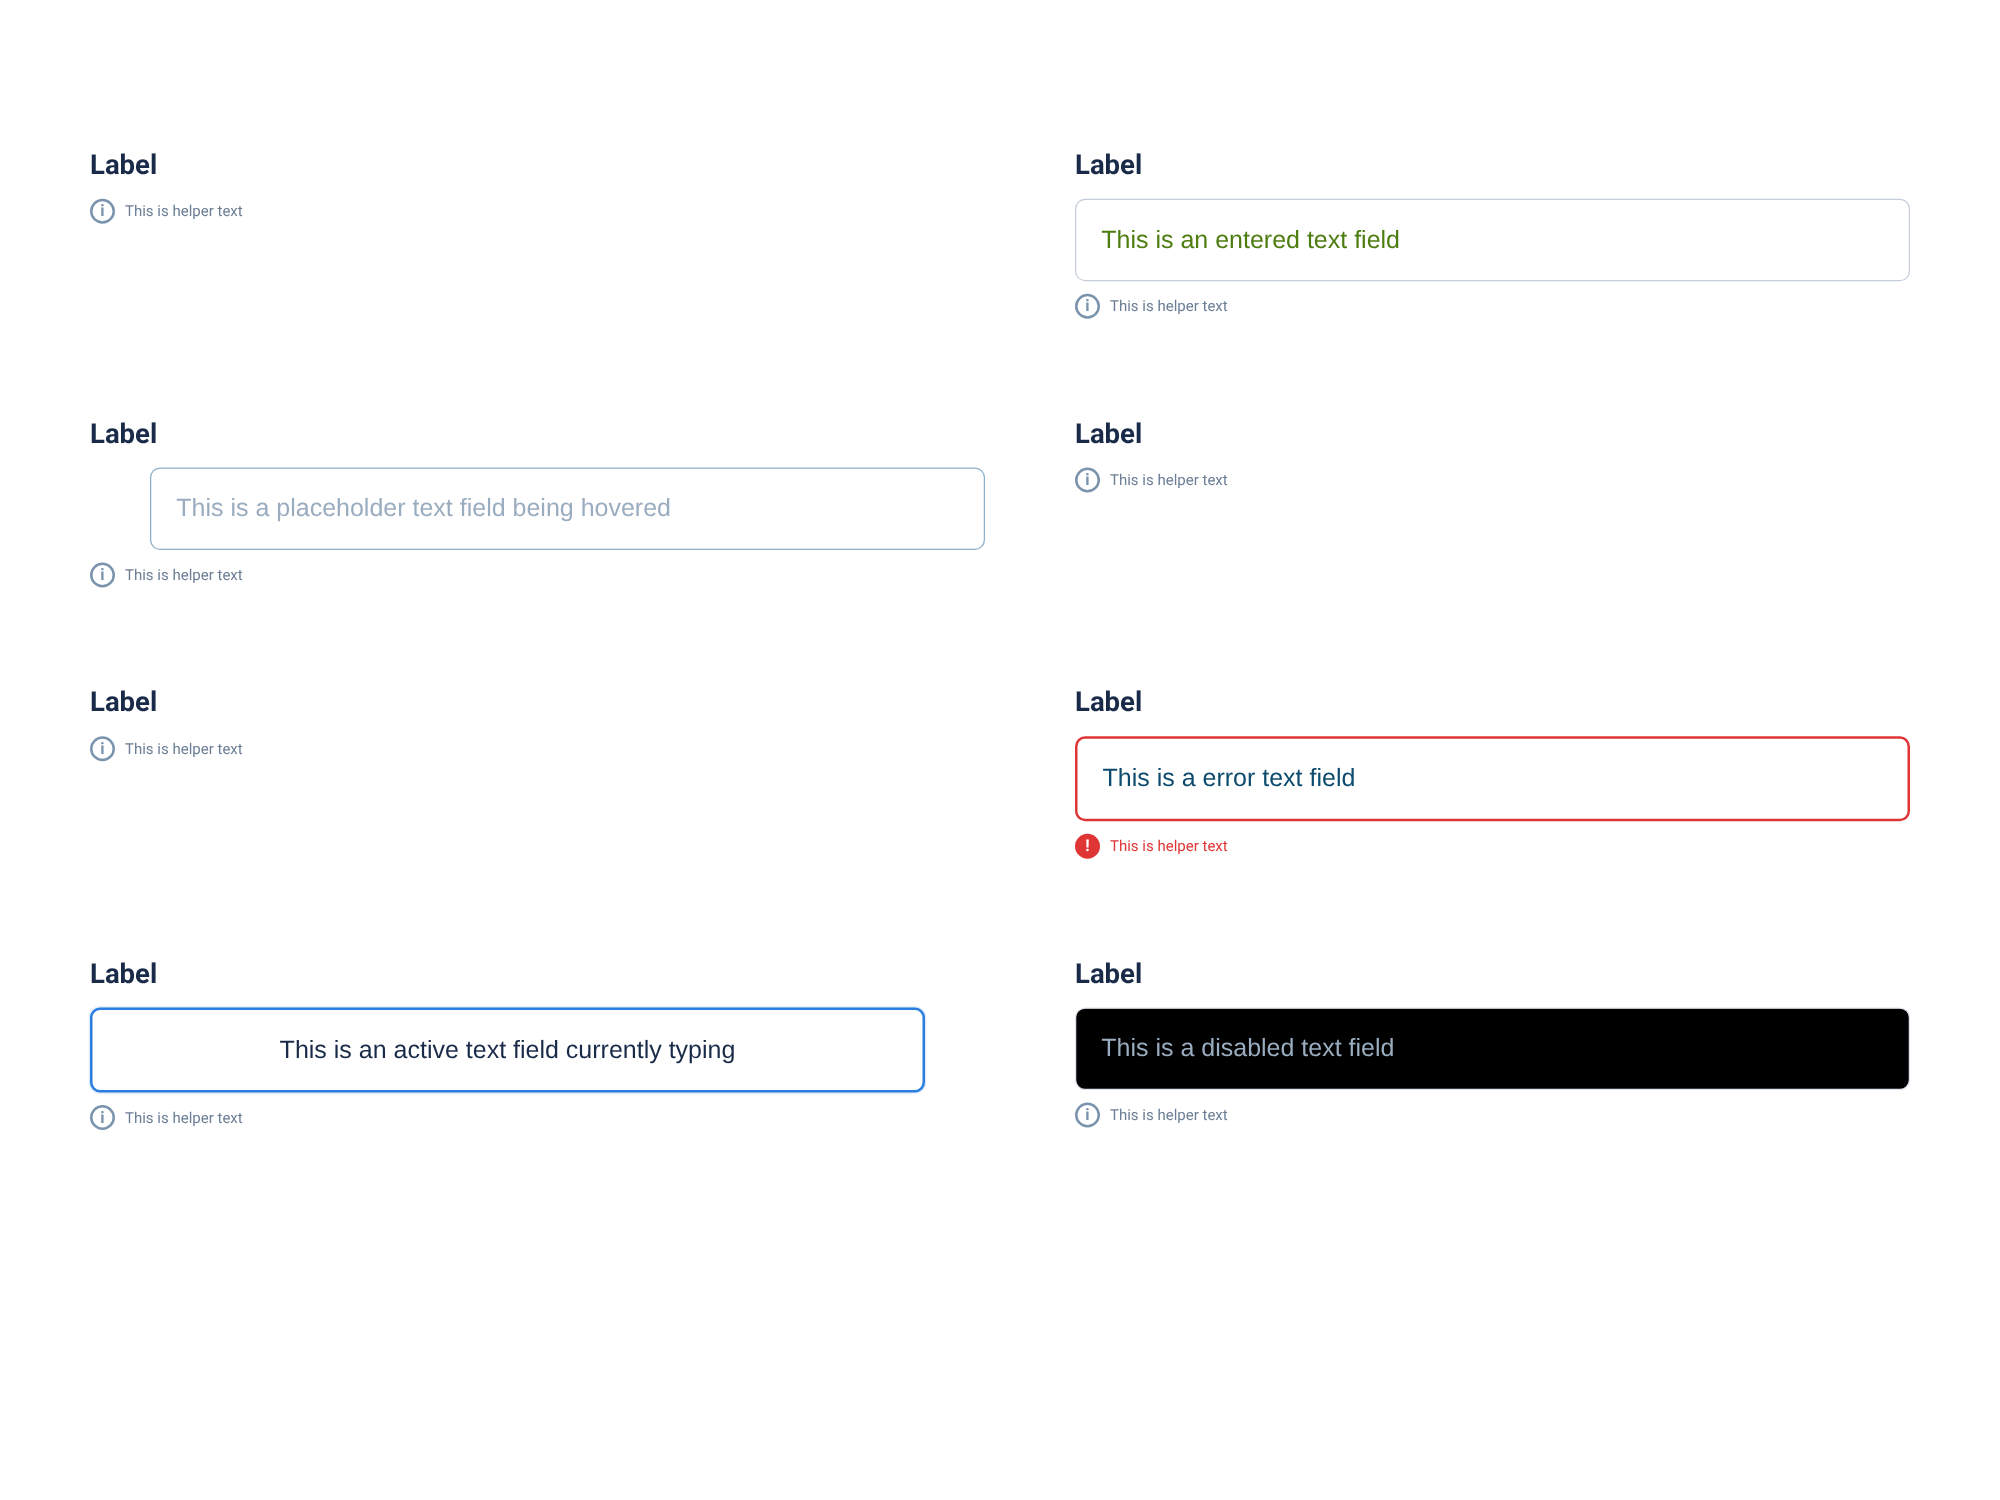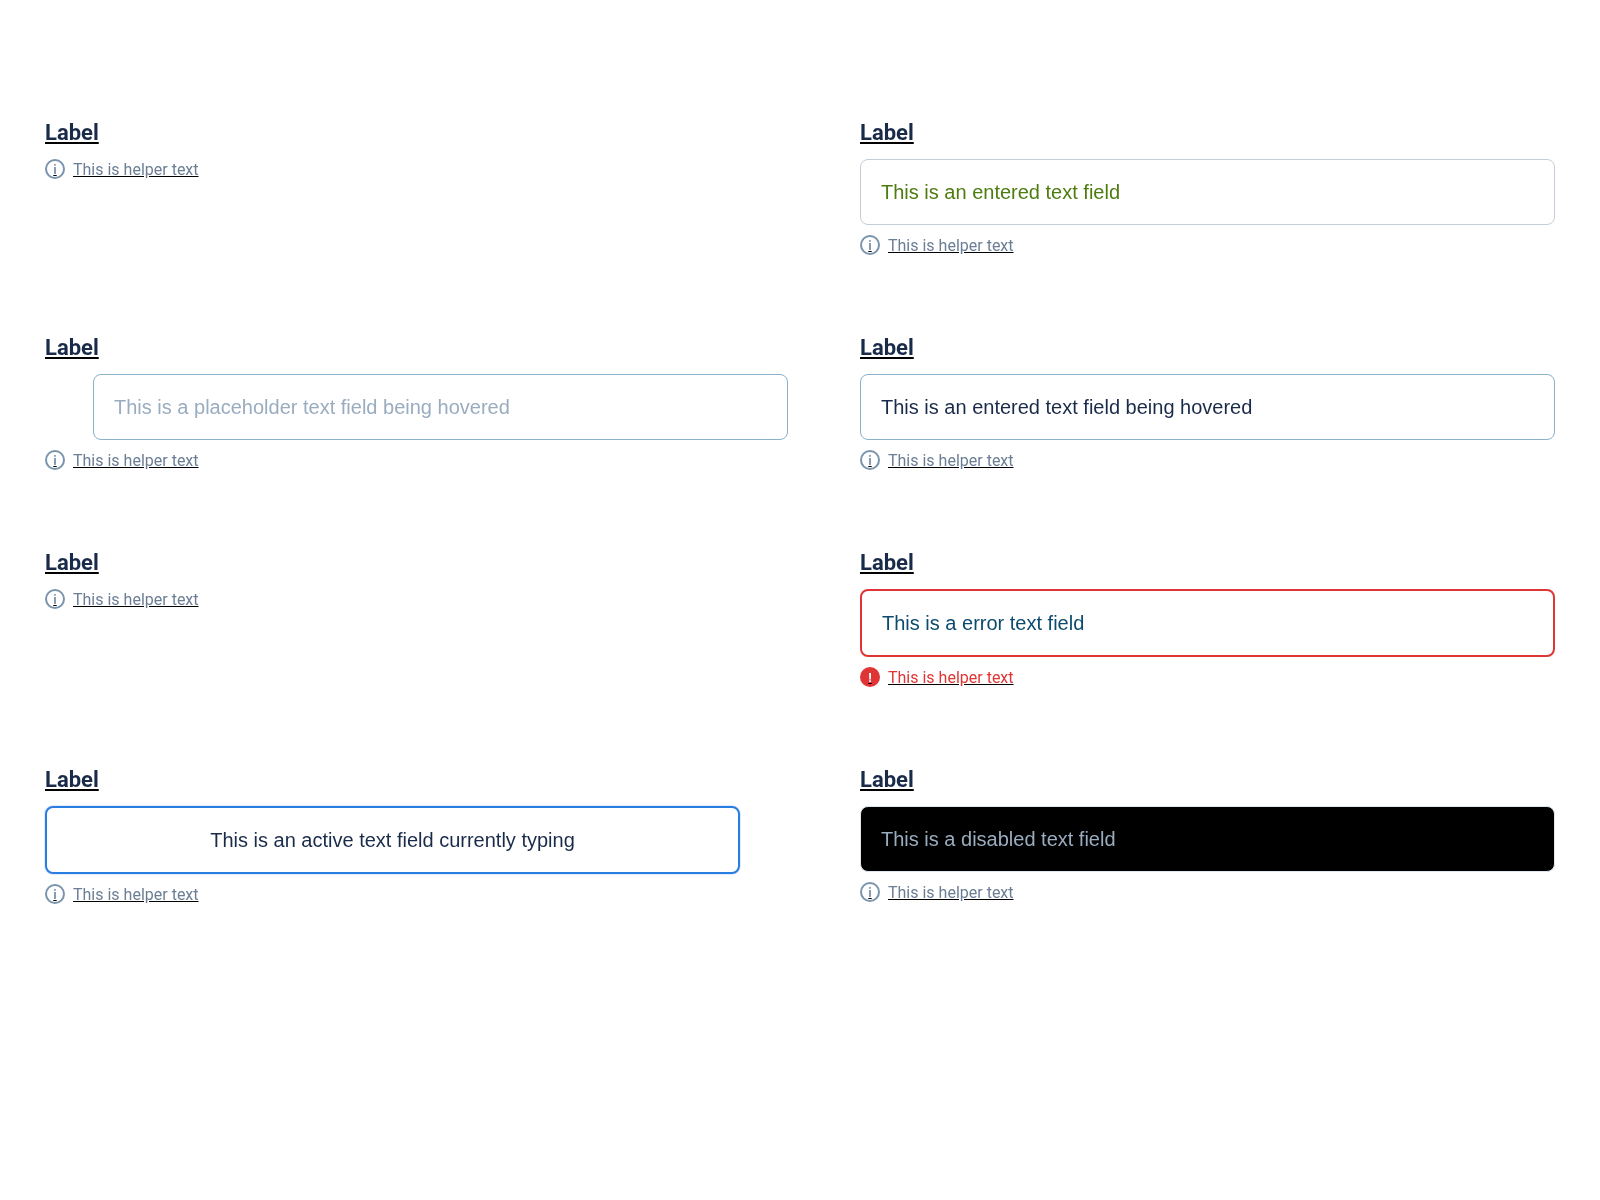--- a/index.html
+++ b/index.html
@@ -13,22 +13,21 @@
       font-family: -apple-system, BlinkMacSystemFont, 'Segoe UI', Roboto, sans-serif;
       width: 1600px;
       height: 1200px;
       overflow: hidden;
     }
 
     .page-container {
       display: grid;
       grid-template-columns: 1fr 1fr;
       gap: 0;
-      padding: 120px 45px;
-      text-decoration: underline;
+      padding: 120px 72px;
     }
 
     .field-group {
       padding: 0 60px 60px 0;
       margin-bottom: 20px;
     }
 
     .field-group.right {
       padding: 0 0 60px 60px;
     }
@@ -106,21 +105,21 @@
     }
 
     .helper-row {
       display: flex;
       align-items: center;
       gap: 8px;
       margin-top: 10px;
     }
 
     .helper-text {
-      font-size: 16px;
+      font-size: 12px;
       color: #6b7e95;
     }
 
     .helper-text.error {
       color: #e03535;
     }
 
     .info-circle {
       width: 20px;
       height: 20px;
@@ -175,21 +174,20 @@
     <div class="field-label">Label</div>
     <input type="text" class="text-input state-hovered-placeholder" placeholder="This is a placeholder text field being hovered" style="">
     <div class="helper-row">
       <div class="info-circle">i</div>
       <span class="helper-text">This is helper text</span>
     </div>
   </div>
 
   <div class="field-group right">
     <div class="field-label">Label</div>
-    <input type="text" class="text-input state-hovered-entered" value="This is an entered text field being hovered" style="">
     <div class="helper-row">
       <div class="info-circle">i</div>
       <span class="helper-text">This is helper text</span>
     </div>
   </div>
 
   <div class="field-group">
     <div class="field-label">Label</div>
     <div class="helper-row">
       <div class="info-circle">i</div>

